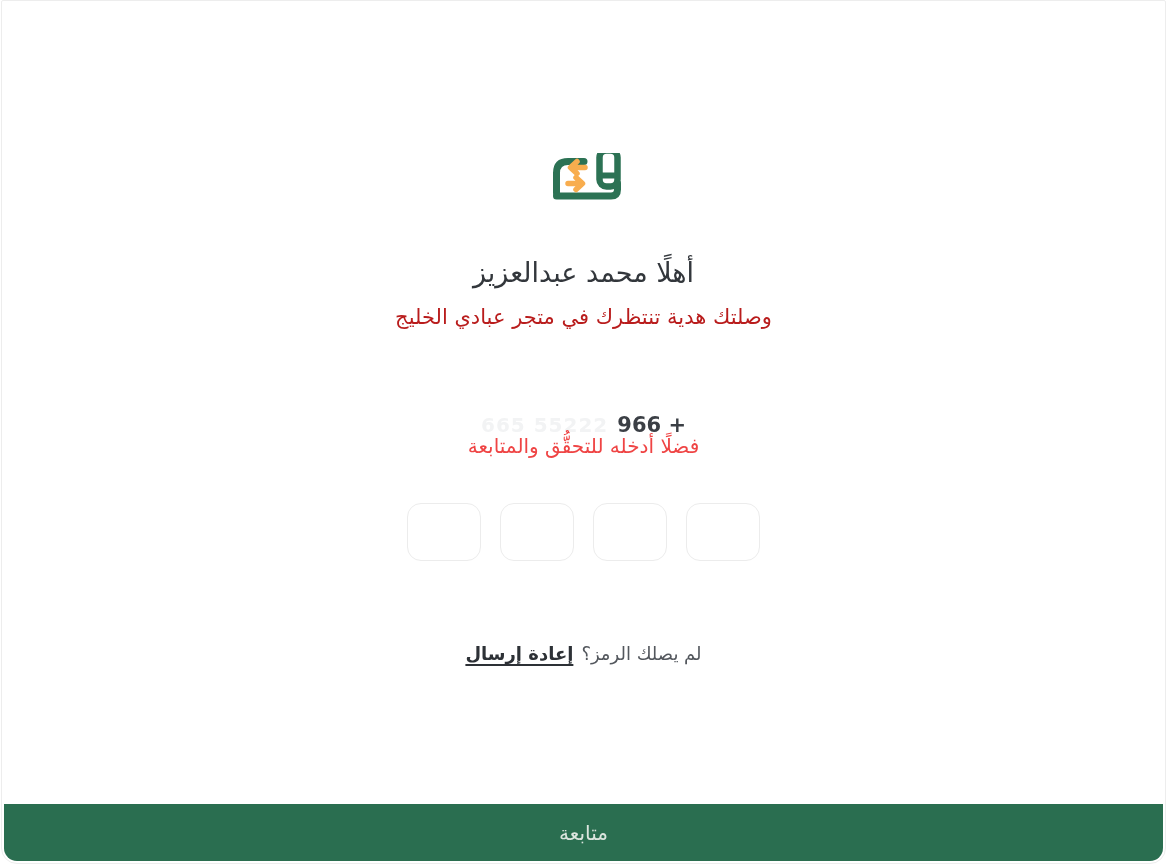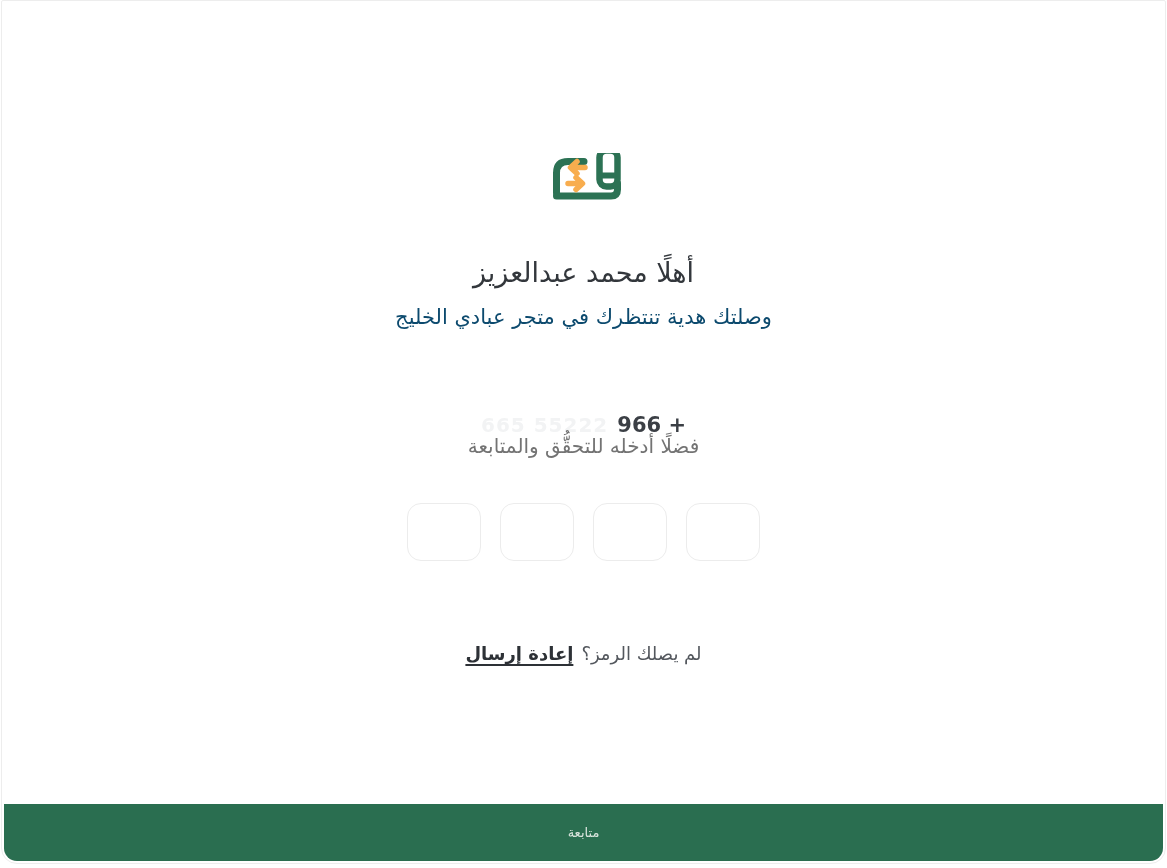--- a/index.html
+++ b/index.html
@@ -26,21 +26,21 @@
   .title {
     top: 256px;
     font-size: 27px;
     font-weight: normal;
     color: #33373c;
     letter-spacing: 0;
   }
   .subtitle {
     top: 304px;
     font-size: 21px;
-    color: #0c4a6e;
+    color: #b91c1c;
   }
 
   .sent-line {
     top: 412px;
     display: flex;
     direction: ltr;
     justify-content: center;
     align-items: baseline;
     gap: 9px;
     font-size: 20px;
@@ -53,21 +53,21 @@
     letter-spacing: 1px;
   }
   .phone-bold {
     color: #3b3f45;
     font-size: 21px;
     font-weight: bold;
   }
   .instruction {
     top: 433px;
     font-size: 20px;
-    color: #737373;
+    color: #ef4444;
   }
 
   .otp-row {
     top: 502px;
     display: flex;
     direction: ltr;
     justify-content: center;
     gap: 19px;
   }
   .otp-box {
@@ -103,21 +103,21 @@
   .resend-question { color: #53575d; margin-top: 44px; }
 
   .continue-button {
     position: absolute;
     left: 2px; right: 2px; bottom: 2px;
     height: 57px;
     background: #2a6e50;
     border: none;
     border-radius: 0 0 13px 13px;
     color: #dbe5de;
-    font-size: 13px;
+    font-size: 20px;
     font-family: "DejaVu Sans", sans-serif;
     cursor: pointer;
     display: flex;
     align-items: center;
     justify-content: center;
   }
 </style>
 </head>
 <body>
 

